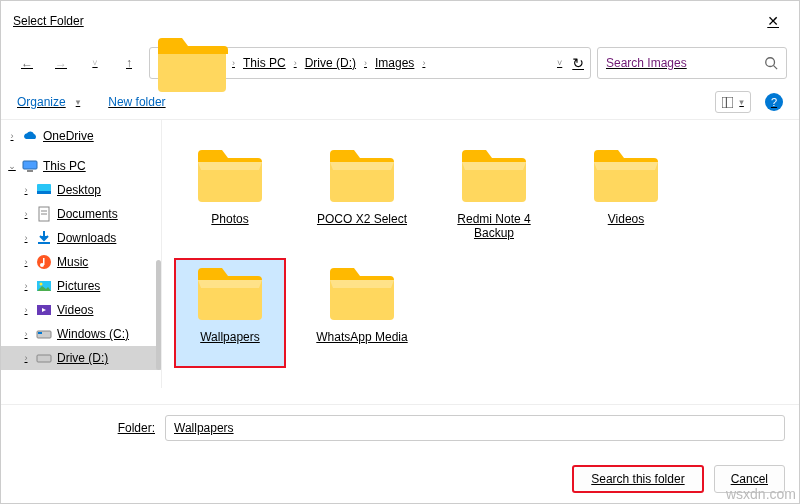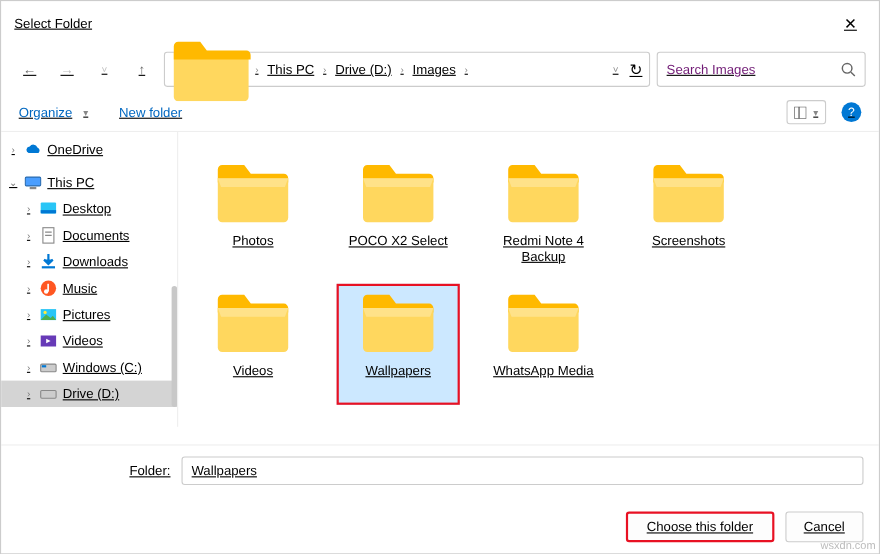--- a/index.html
+++ b/index.html
@@ -33,21 +33,21 @@
 .folder-item.highlighted { border: 2px solid #e81123; }
 .folder-icon { width: 72px; height: 58px; }
 .folder-label { min-height: 30px; display:flex; align-items:flex-start; justify-content:center; }
 .footer { border-top: 1px solid #eee; padding: 10px 14px; display: flex; flex-direction: column; gap: 24px; margin-top: 16px; }
 .folder-row { display: flex; align-items: center; gap: 10px; }
 .folder-row label { width: 140px; text-align: right; }
 .folder-input { flex: 1; border: 1px solid #ccc; height: 26px; padding: 0 8px; border-radius: 3px; font-size: 12px; }
 .btn-row { display: flex; justify-content: flex-end; gap: 10px; }
 .btn { border: 1px solid #ccc; background: #fdfdfd; padding: 6px 16px; border-radius: 3px; cursor: pointer; font-size: 12px; }
 .btn.primary { border: 2px solid #e81123; padding: 5px 17px; }
-.watermark { position: absolute; bottom: 2px; right: 4px; font-size: 10px; color: #bbb; }
+.watermark { position: absolute; bottom: 2px; right: 4px; font-size: 14px; color: #bbb; }
 svg { display:block; }
 </style>
 </head>
 <body>
 
 <div class="window">
 
   <div class="titlebar">
     <span>Select Folder</span>
     <span class="close">✕</span>
@@ -244,30 +244,20 @@
           <span class="folder-label">Redmi Note 4 Backup</span>
         </div>
         <div class="folder-item">
           <span>
             <svg class="folder-icon" viewBox="0 0 72 58">
               <path fill="#ffb900" d="M4 6a4 4 0 0 1 4-4h20l6 8h30a4 4 0 0 1 4 4v4H4z"></path>
               <path fill="#ffd75e" d="M4 14h64v36a4 4 0 0 1-4 4H8a4 4 0 0 1-4-4z"></path>
               <path fill="#ffe9a6" d="M4 14h64l-3 8H7z" opacity="0.6"></path>
             </svg>
           </span>
-          <span class="folder-label">Screenshots</span>
-        </div>
-        <div class="folder-item">
-          <span>
-            <svg class="folder-icon" viewBox="0 0 72 58">
-              <path fill="#ffb900" d="M4 6a4 4 0 0 1 4-4h20l6 8h30a4 4 0 0 1 4 4v4H4z"></path>
-              <path fill="#ffd75e" d="M4 14h64v36a4 4 0 0 1-4 4H8a4 4 0 0 1-4-4z"></path>
-              <path fill="#ffe9a6" d="M4 14h64l-3 8H7z" opacity="0.6"></path>
-            </svg>
-          </span>
           <span class="folder-label">Videos</span>
         </div>
         <div class="folder-item selected highlighted">
           <span>
             <svg class="folder-icon" viewBox="0 0 72 58">
               <path fill="#ffb900" d="M4 6a4 4 0 0 1 4-4h20l6 8h30a4 4 0 0 1 4 4v4H4z"></path>
               <path fill="#ffd75e" d="M4 14h64v36a4 4 0 0 1-4 4H8a4 4 0 0 1-4-4z"></path>
               <path fill="#ffe9a6" d="M4 14h64l-3 8H7z" opacity="0.6"></path>
             </svg>
           </span>
@@ -285,19 +275,19 @@
         </div>
       </div>
   </div>
 
   <div class="footer">
     <div class="folder-row">
       <label>Folder:</label>
       <input class="folder-input" value="Wallpapers" style="">
     </div>
     <div class="btn-row">
-      <button class="btn primary">Choose this folder</button>
+      <button class="btn primary">Search this folder</button>
       <button class="btn">Cancel</button>
     </div>
   </div>
 
 </div>
 <div class="watermark">wsxdn.com</div>
 
 </body></html>

